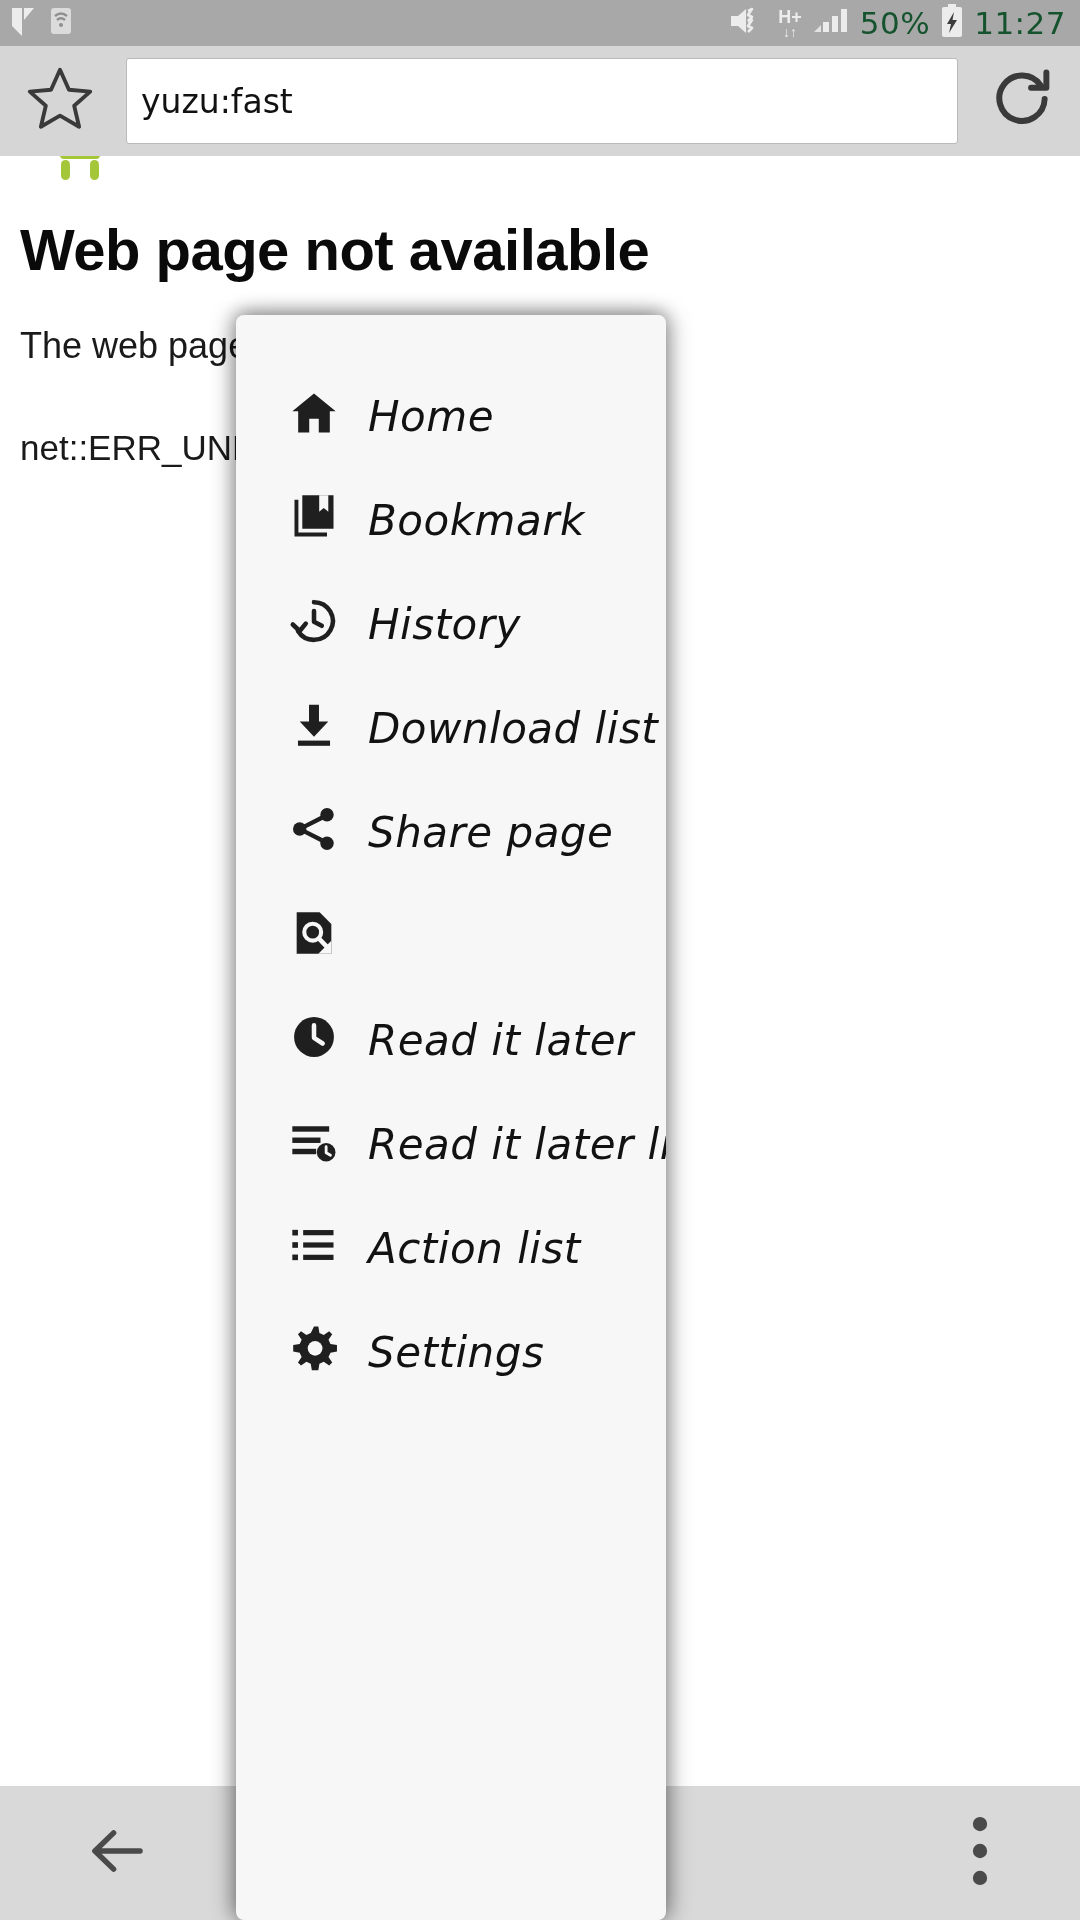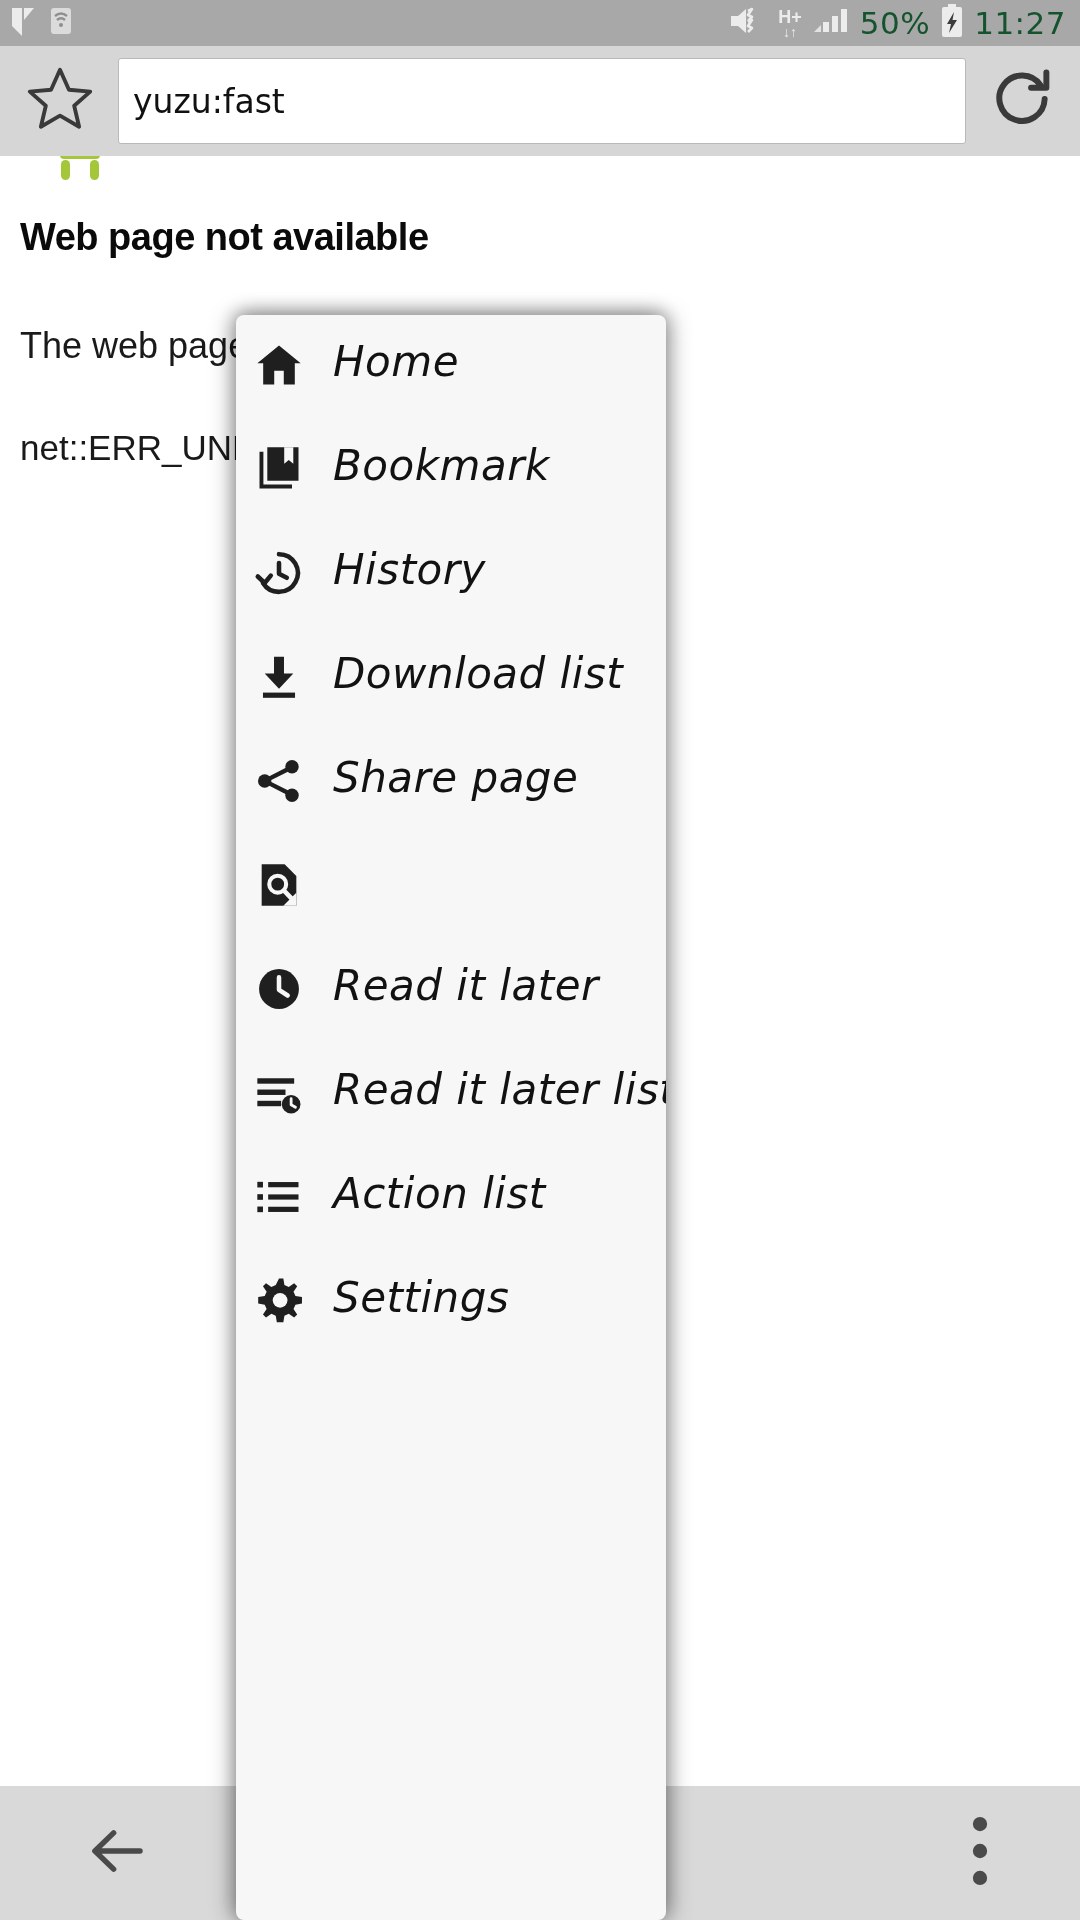--- a/index.html
+++ b/index.html
@@ -58,21 +58,21 @@
     padding: 0 18px;
   }
   #star-button {
     width: 84px; height: 84px;
     display: flex; align-items: center; justify-content: center;
     flex: 0 0 auto;
   }
   #url-field {
     flex: 1 1 auto;
     height: 86px;
-    margin: 0 16px;
+    margin: 0 24px;
     background: #ffffff;
     border: 1px solid #b9b9b9;
     border-radius: 3px;
     display: flex;
     align-items: center;
     padding: 0 14px;
     box-sizing: border-box;
   }
   #url-text {
     font-size: 33px;
@@ -100,21 +100,21 @@
   }
   #droid-wrap {
     position: absolute;
     top: -46px; left: 20px;
     width: 120px; height: 100px;
     overflow: hidden;
   }
   #error-title {
     position: absolute;
     top: 60px; left: 20px;
-    font-size: 38px;
+    font-size: 58px;
     font-weight: bold;
     color: #0a0a0a;
     font-family: "Liberation Sans", sans-serif;
     letter-spacing: -0.5px;
     white-space: nowrap;
   }
   #error-body {
     position: absolute;
     top: 164px; left: 20px;
     width: 1040px;
@@ -143,22 +143,22 @@
     border-radius: 8px;
     box-shadow: -6px 0 22px rgba(0,0,0,0.26), 6px 0 22px rgba(0,0,0,0.26), 0 -4px 16px rgba(0,0,0,0.18);
     box-sizing: border-box;
     padding-top: 22px;
     overflow: hidden;
     z-index: 50;
   }
   .menu-item {
     height: 104px;
     display: flex;
-    align-items: flex-start;
-    padding-left: 15px;
+    align-items: flex-end;
+    padding-left: 50px;
     box-sizing: border-box;
   }
   .menu-icon {
     width: 56px; height: 56px;
     flex: 0 0 auto;
     display: flex; align-items: center; justify-content: center;
   }
   .menu-label {
     margin-left: 26px;
     font-size: 42px;

